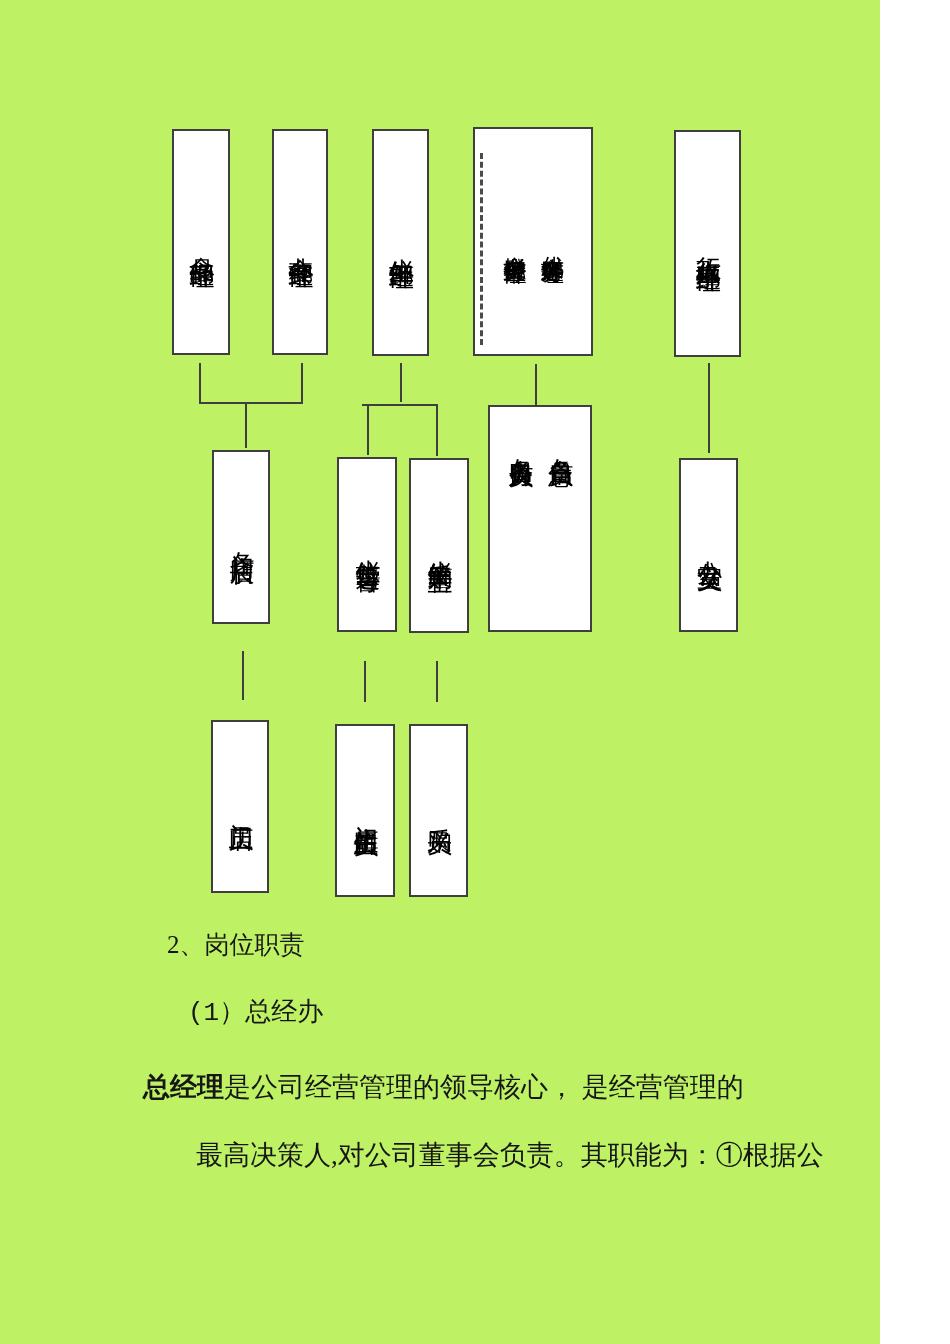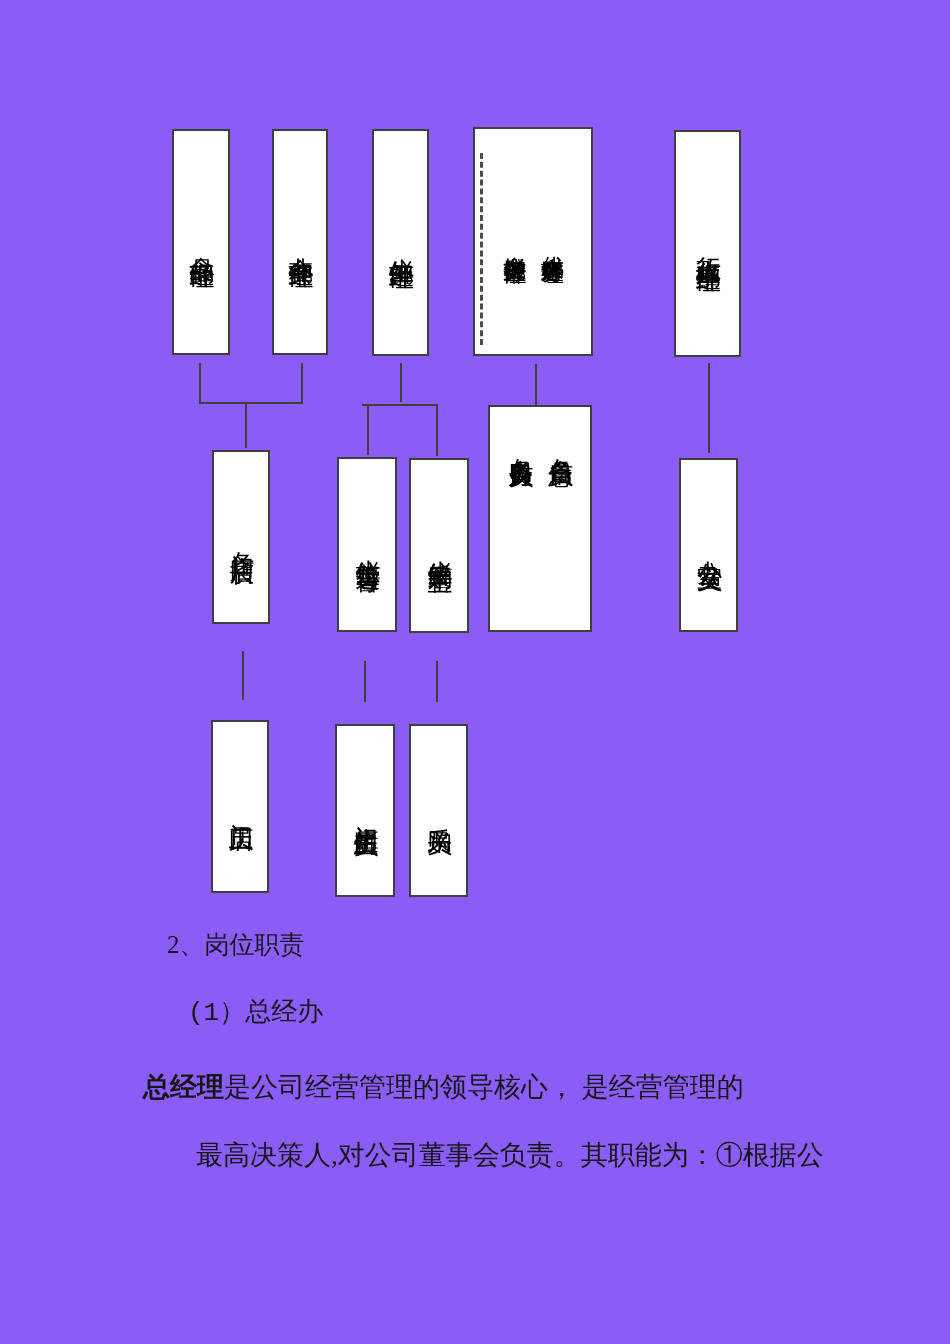--- a/index.html
+++ b/index.html
@@ -1,20 +1,20 @@
 <!DOCTYPE html>
 <html><head>
 <meta charset="utf-8">
 <style>
   html, body { margin: 0; padding: 0; background: #ffffff; }
   #page {
     position: relative;
-    width: 950px;
+    width: 880px;
     height: 1344px;
-    background: #8b5cf6;
+    background: #bef264;
     overflow: hidden;
     font-family: "Liberation Serif", "DejaVu Serif", serif;
     color: #141414;
   }
   
   .vbox {
     position: absolute;
     box-sizing: border-box;
     border: 2px solid #3f3f3f;
     background: #ffffff;

